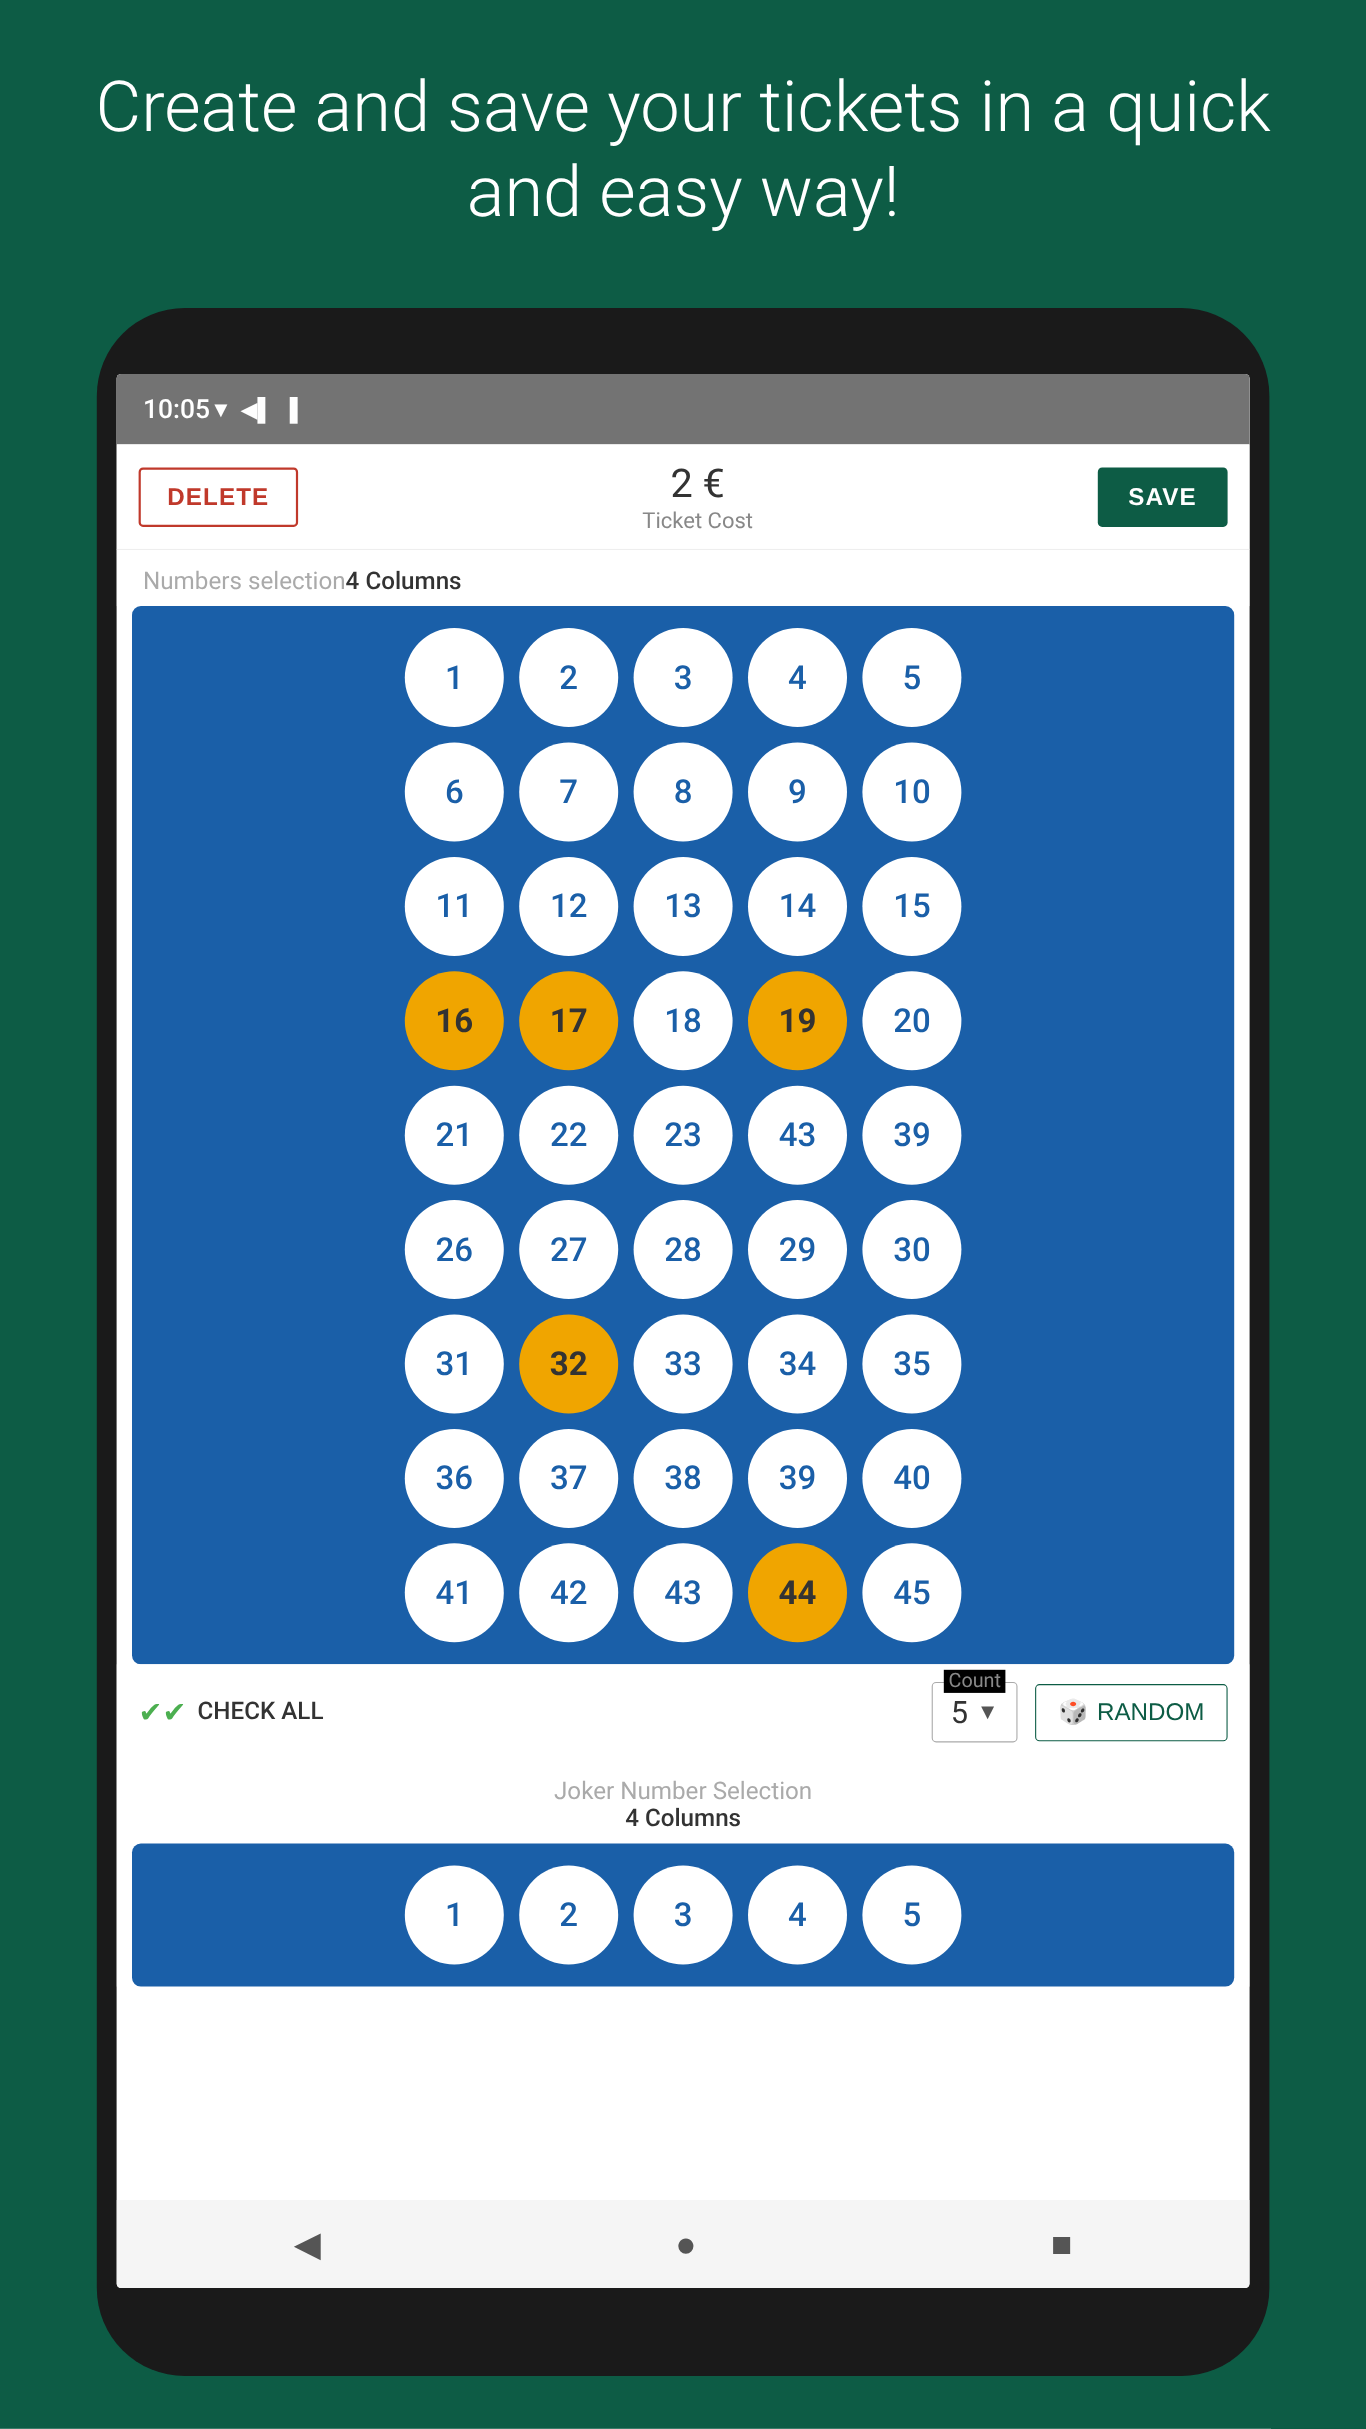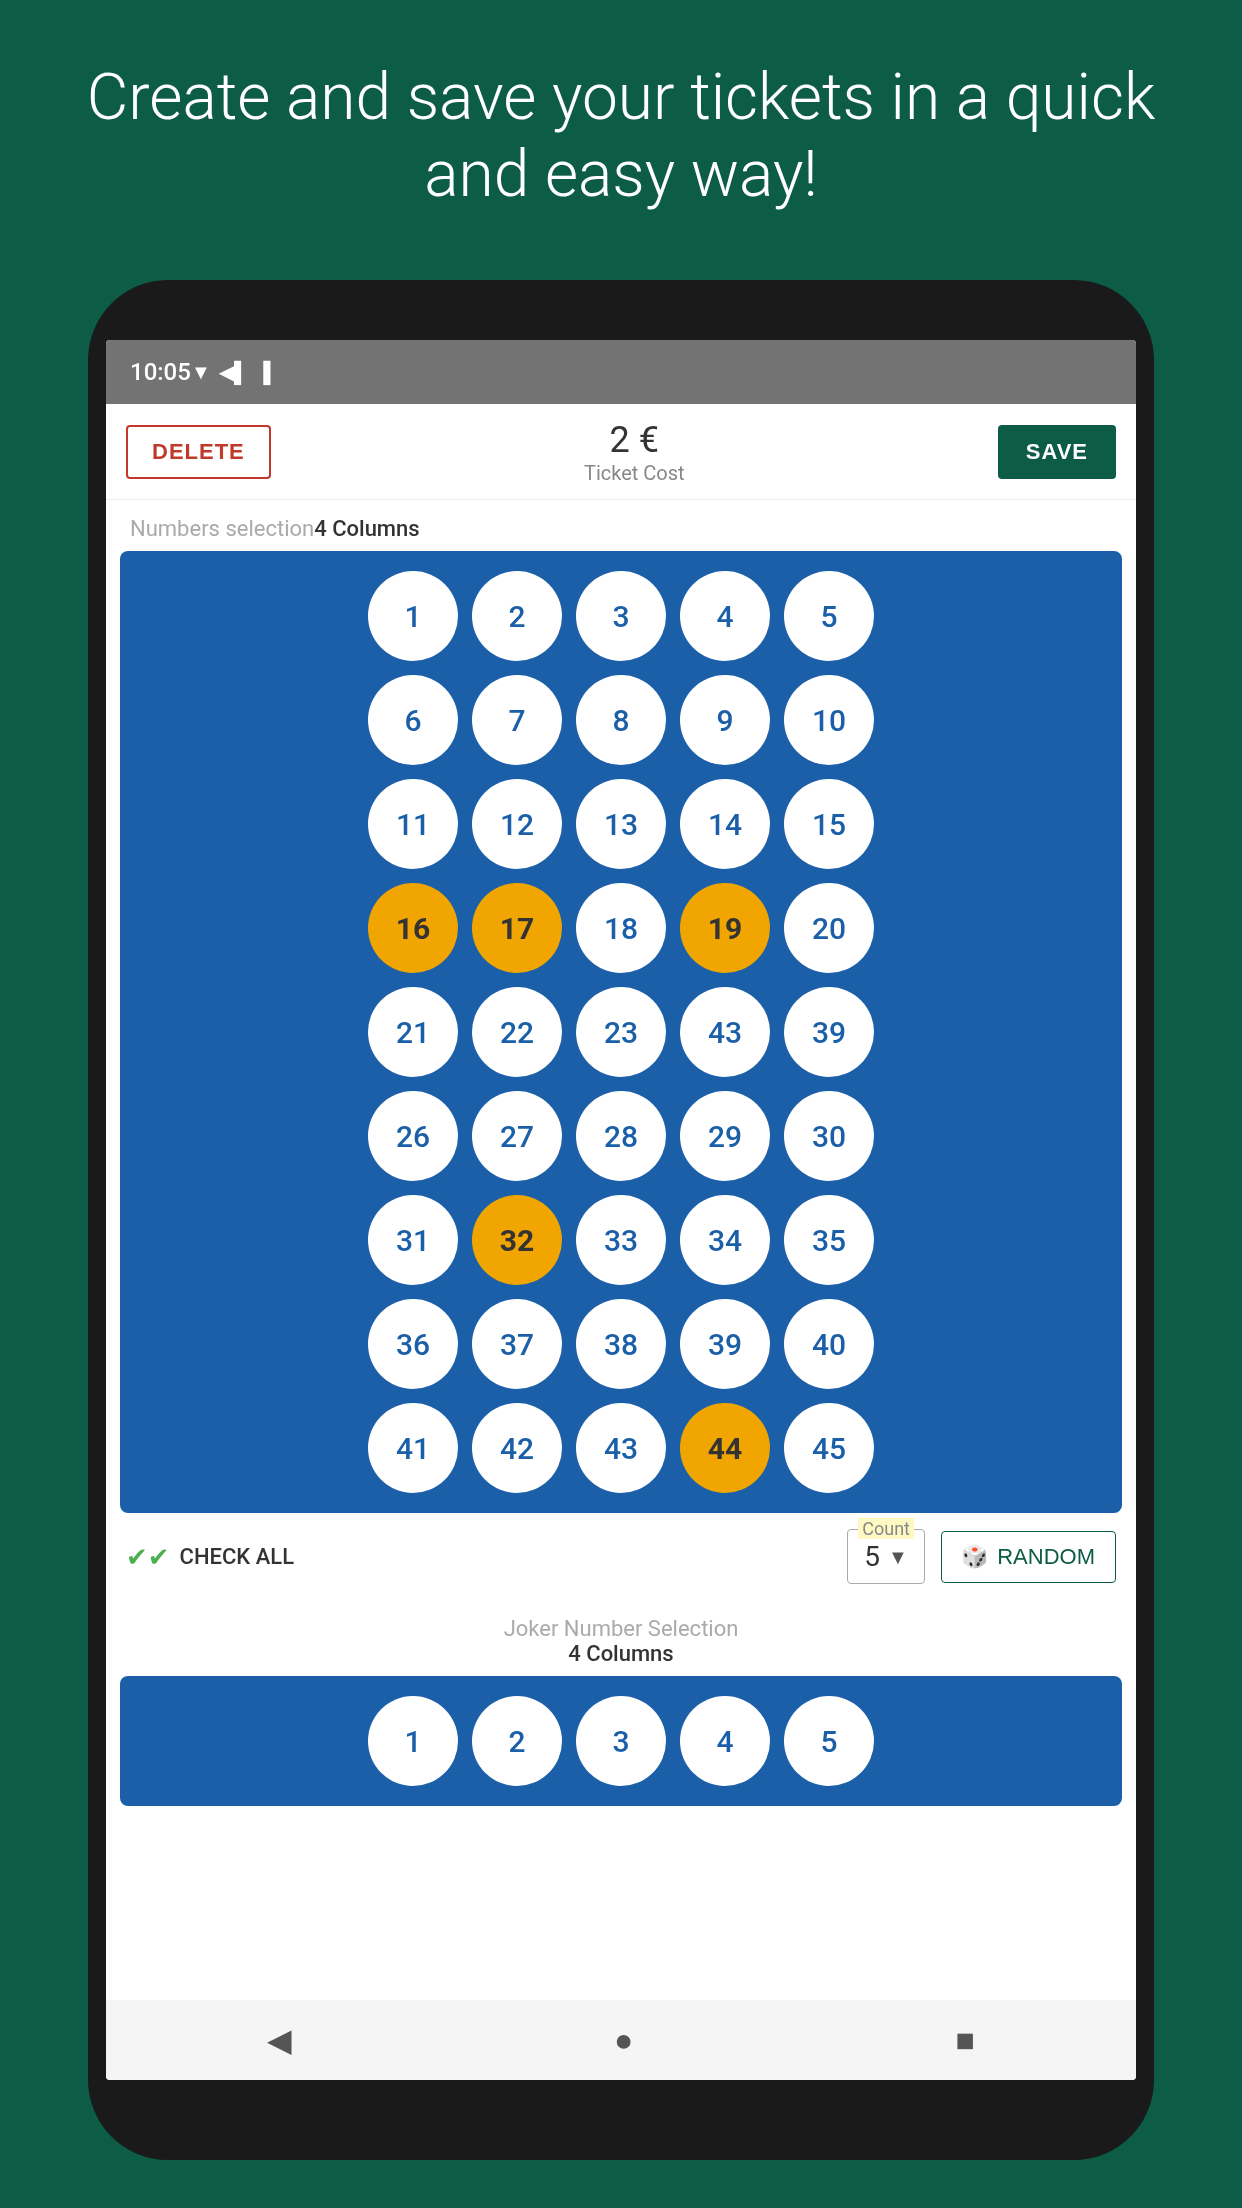--- a/index.html
+++ b/index.html
@@ -194,21 +194,21 @@
       border-radius: 4px;
       padding: 10px 16px;
       display: flex;
       align-items: center;
       gap: 8px;
     }
     .count-label-floating {
       position: absolute;
       top: -12px;
       left: 10px;
-      background: #fef9c3;
+      background: #000000;
       padding: 0 4px;
       font-size: 18px;
       color: #888;
     }
     .count-value {
       font-size: 28px;
       color: #333;
     }
     .count-arrow {
       font-size: 20px;

